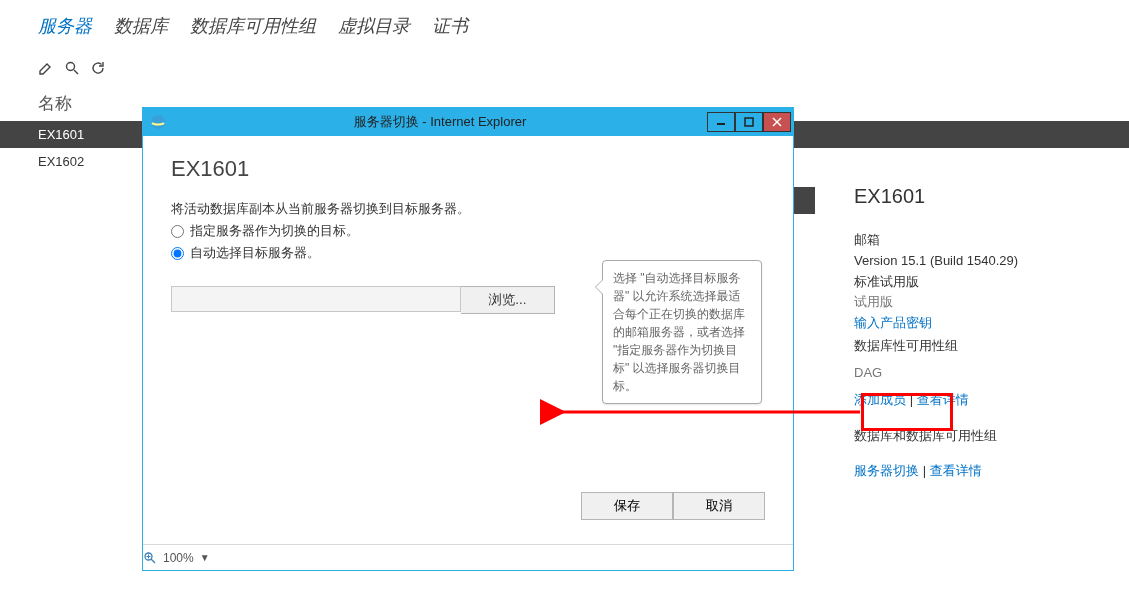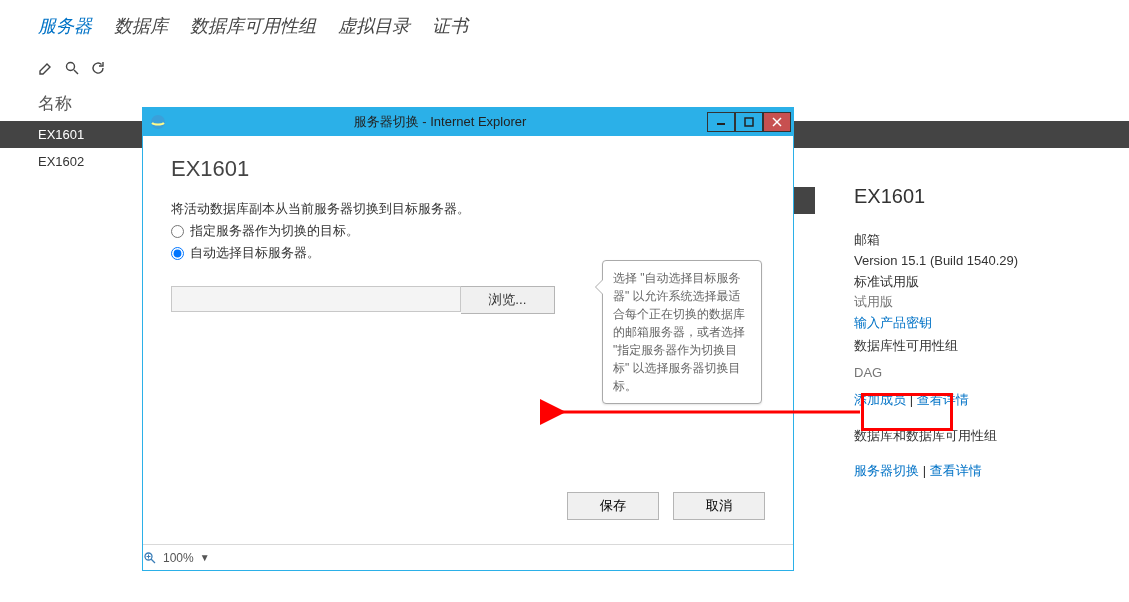--- a/index.html
+++ b/index.html
@@ -30,21 +30,21 @@
   .dlg-body { padding: 20px 28px; position:relative; height: calc(100% - 28px); }
   .dlg-h { font-size:22px; color:#444; font-weight:300; margin-bottom:18px; }
   .radio { display:flex; align-items:center; gap:6px; margin:4px 0; }
   .radio input { margin:0; }
   .browse-row { margin-top: 24px; display:flex; gap:0; }
   .browse-row input[type=text] { width:290px; height:26px; border:1px solid #c8c8c8; background:#f4f4f4; padding:0 6px; }
   .browse-row button { width:94px; height:28px; background:#f0f0f0; border:1px solid #b5b5b5; color:#333; cursor:pointer; margin-left:0; border-left:none;}
   .callout { position:absolute; left:459px; top:124px; width:160px; border:1px solid #aaa; border-radius:4px; padding:8px 10px; background:#fff; color:#666; font-size:12px; line-height:1.5; box-shadow: 0 1px 2px rgba(0,0,0,.1);}
   .callout::before { content:""; position:absolute; left:-8px; top:18px; border:8px solid transparent; border-right-color:#aaa; border-left:none;}
   .callout::after { content:""; position:absolute; left:-7px; top:18px; border:8px solid transparent; border-right-color:#fff; border-left:none;}
-  .dlg-actions { position:absolute; bottom:50px; right:28px; display:flex; gap:14px;}
+  .dlg-actions { position:absolute; bottom:50px; right:28px; display:flex; }
   .dlg-actions button { width:92px; height:28px; background:#f0f0f0; border:1px solid #b5b5b5; cursor:pointer;}
   .status { position:absolute; left:0; right:0; bottom:0; height:26px; border-top:1px solid #d9d9d9; display:flex; align-items:center; padding-right:10px; gap:6px; font-size:12px; color:#555;}
   .zoom-ico { width:14px; height:14px; }
   .chev { font-size:10px; color:#555;}
   
   .redbox { position:absolute; left:861px; top:393px; width:92px; height:38px; border:3px solid #ff0000; pointer-events:none;}
   .arrow-svg { position:absolute; left:540px; top:392px; width:330px; height:40px; pointer-events:none;}
 </style>
 </head>
 <body>

